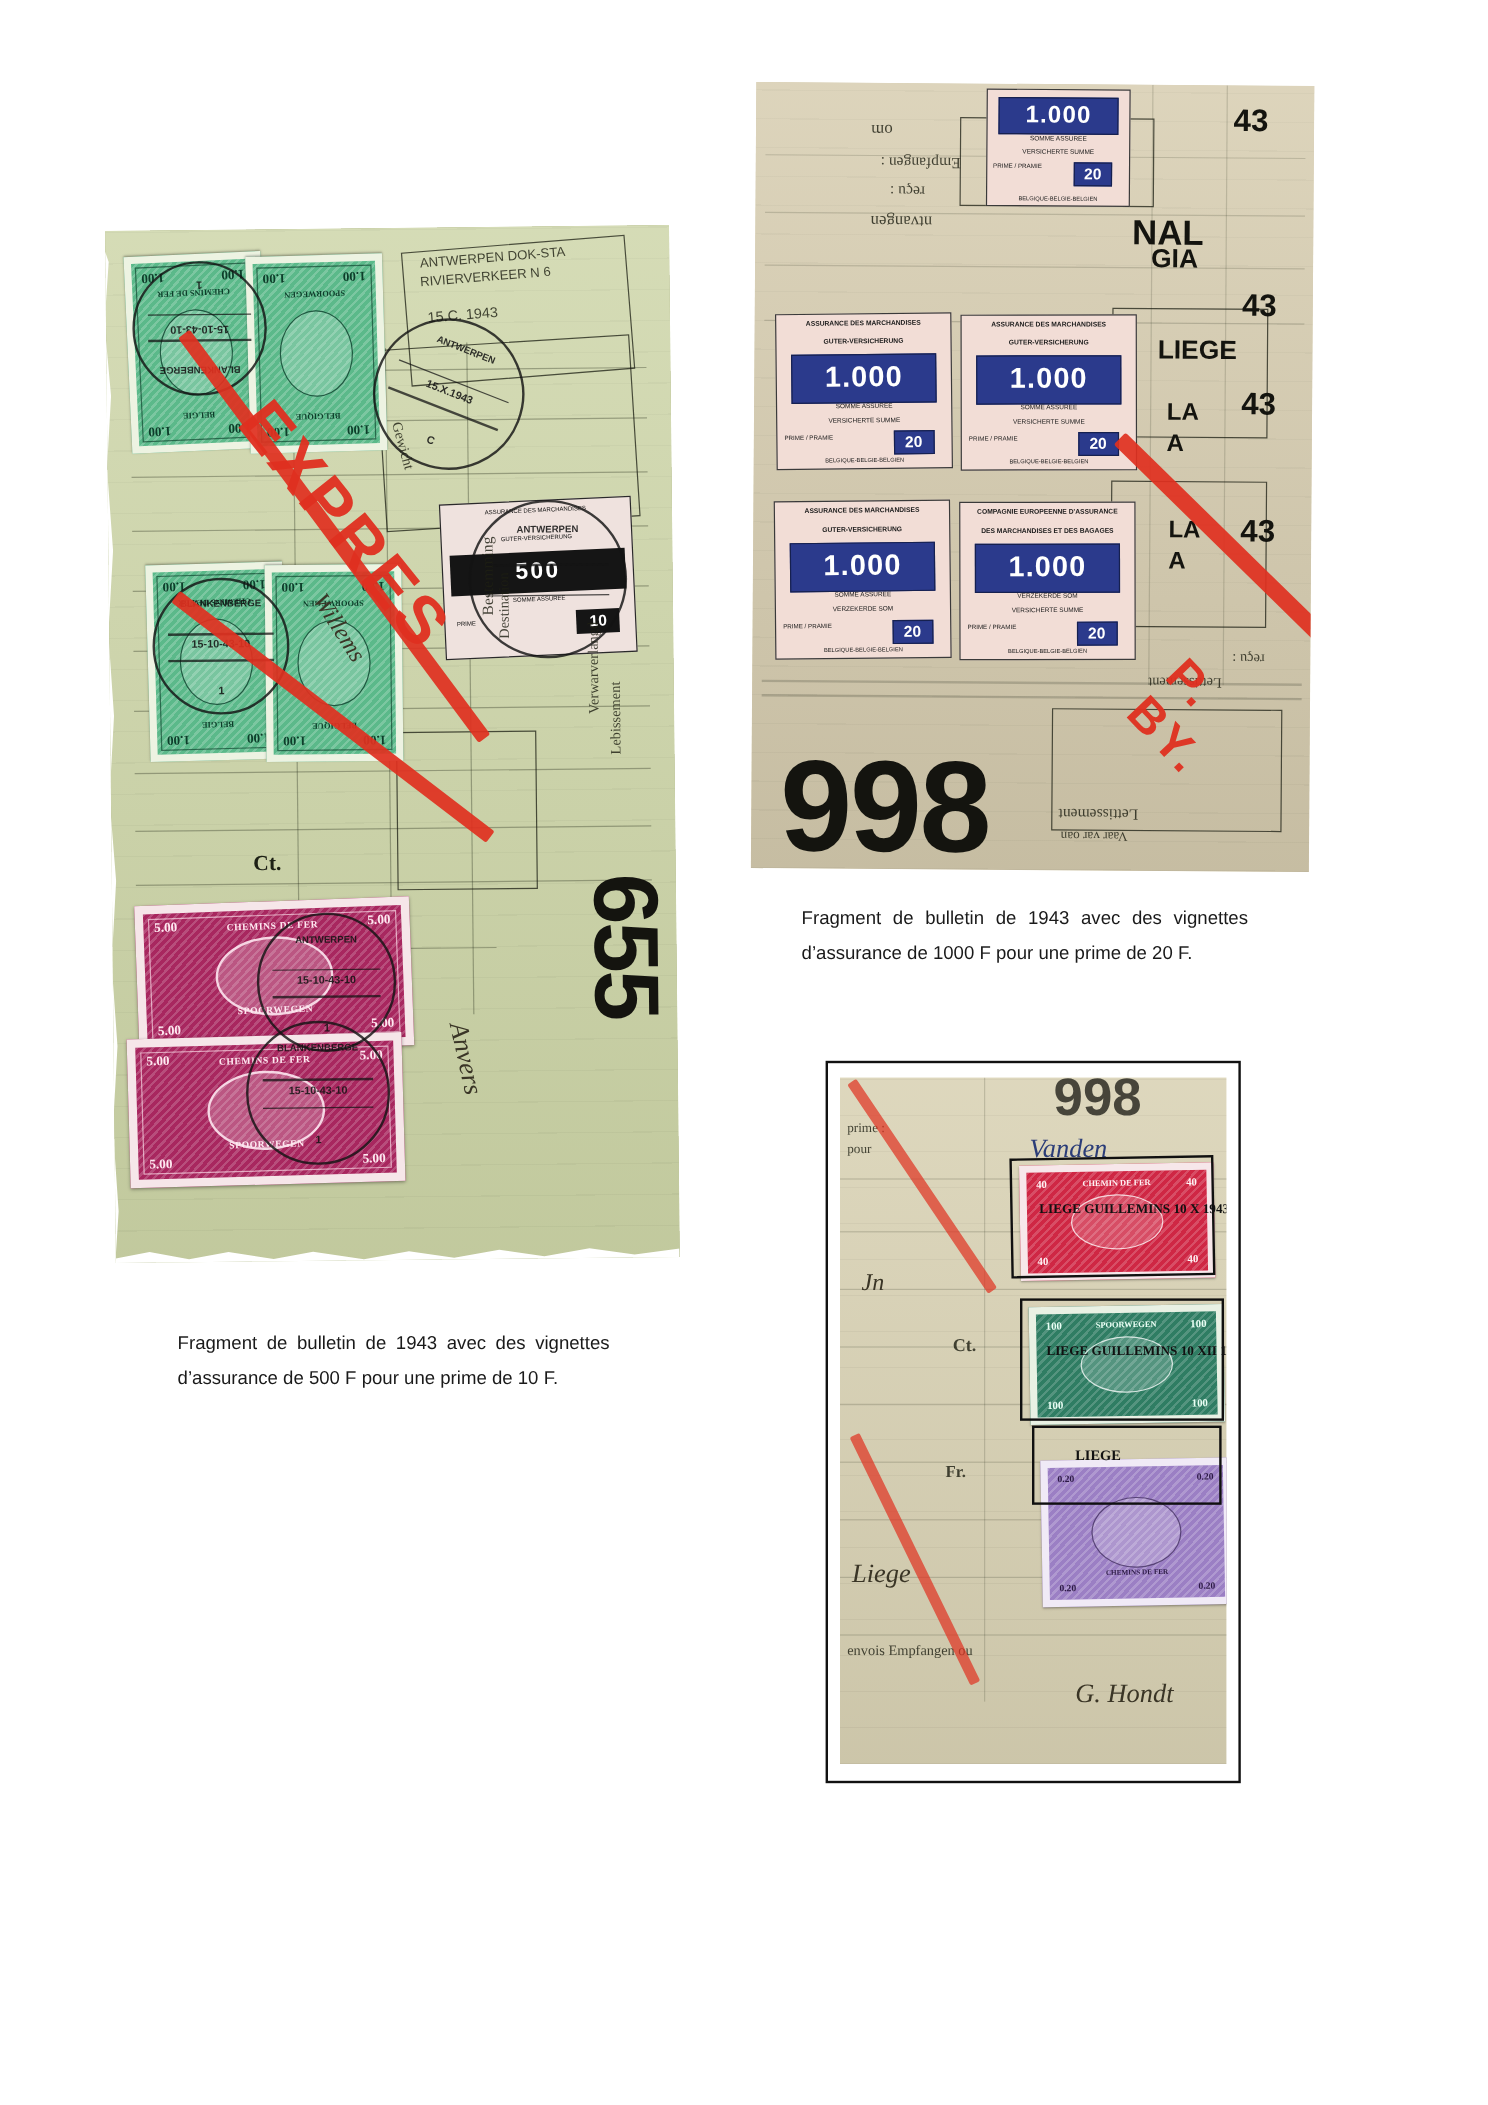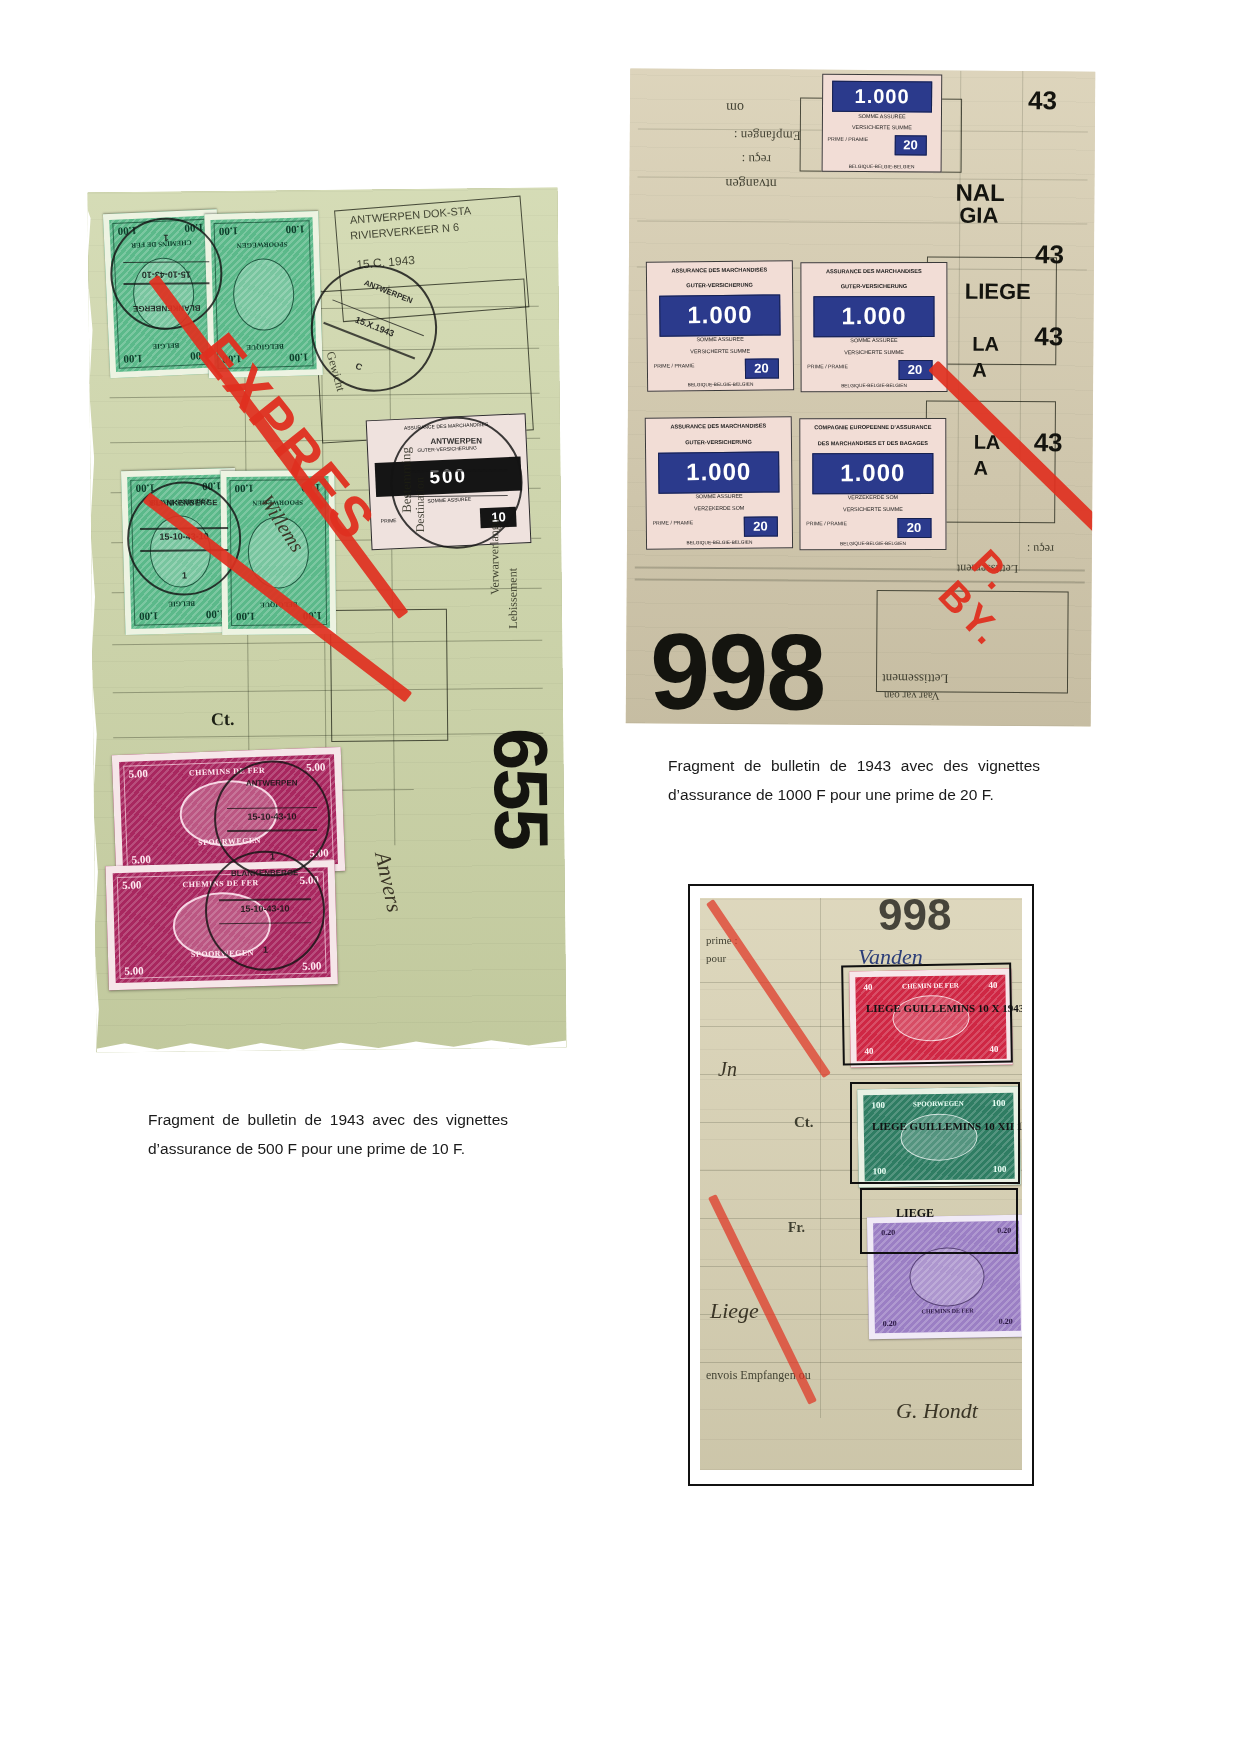--- a/index.html
+++ b/index.html
@@ -658,21 +658,21 @@
 
     <div class="ftext flip" style="left:96px; top:30px; font-size:14px;">om</div>
     <div class="ftext flip" style="left:104px; top:58px; font-size:13px;">Empfangen :</div>
     <div class="ftext flip" style="left:112px; top:82px; font-size:13px;">reçu :</div>
     <div class="ftext flip" style="left:96px; top:106px; font-size:14px;">ntvangen</div>
     <div class="ftext flip" style="left:256px; top:600px; font-size:13px;">Lettissement</div>
     <div class="ftext flip" style="left:258px; top:620px; font-size:11px;">Vaar var oan</div>
     <div class="ftext flip" style="left:330px; top:490px; font-size:12px;">Lettissement</div>
     <div class="ftext flip" style="left:400px; top:470px; font-size:12px;">reçu :</div>
 
-    <div class="serial" style="left:326px; top:108px; font-size:24px;">NAL</div>
+    <div class="serial" style="left:314px; top:108px; font-size:29px;">NAL</div>
     <div class="serial" style="left:330px; top:132px; font-size:22px;">GIA</div>
     <div class="serial" style="left:336px; top:208px; font-size:22px;">LIEGE</div>
     <div class="serial" style="left:344px; top:262px; font-size:20px;">LA</div>
     <div class="serial" style="left:344px; top:288px; font-size:20px;">A</div>
     <div class="serial" style="left:346px; top:360px; font-size:20px;">LA</div>
     <div class="serial" style="left:346px; top:386px; font-size:20px;">A</div>
     <div class="serial" style="left:406px; top:168px; font-size:26px;">43</div>
     <div class="serial" style="left:406px; top:250px; font-size:26px;">43</div>
     <div class="serial" style="left:406px; top:356px; font-size:26px;">43</div>
     <div class="serial" style="left:398px; top:14px; font-size:26px;">43</div>

